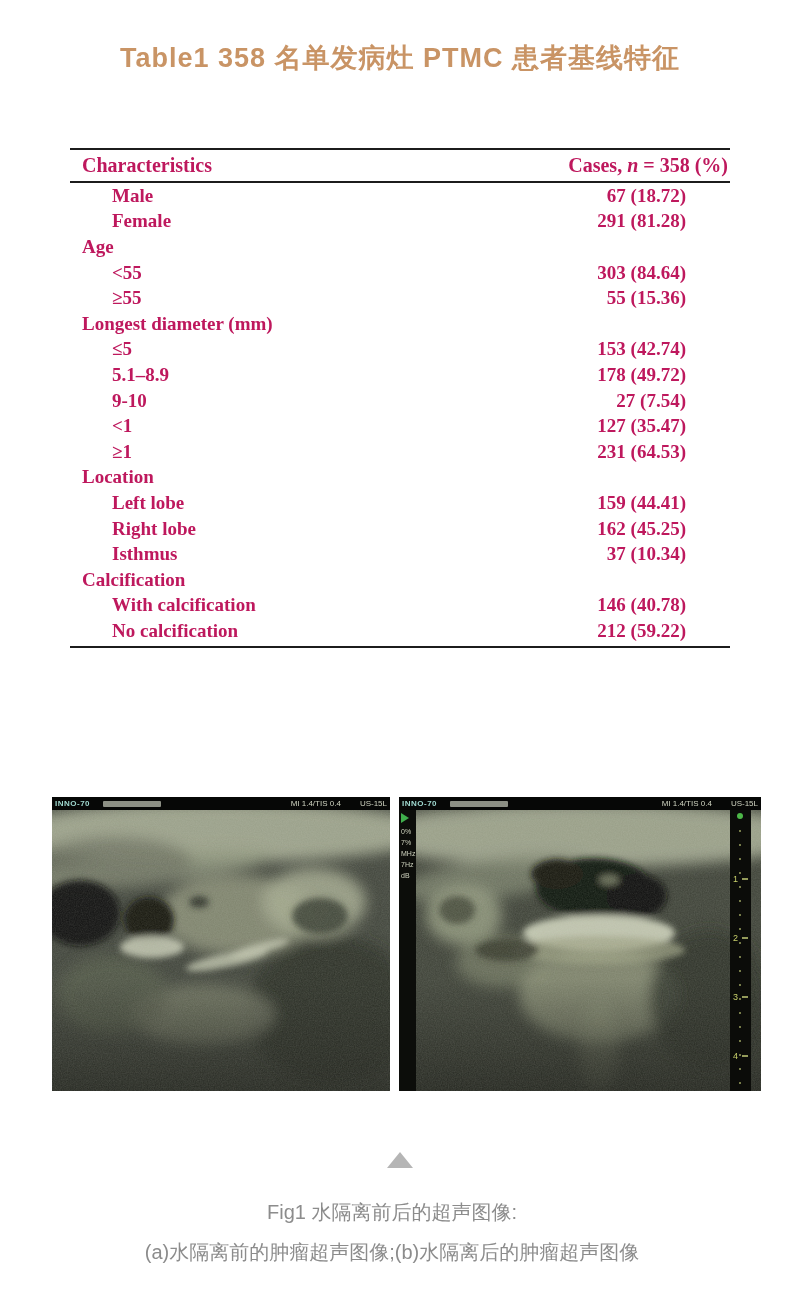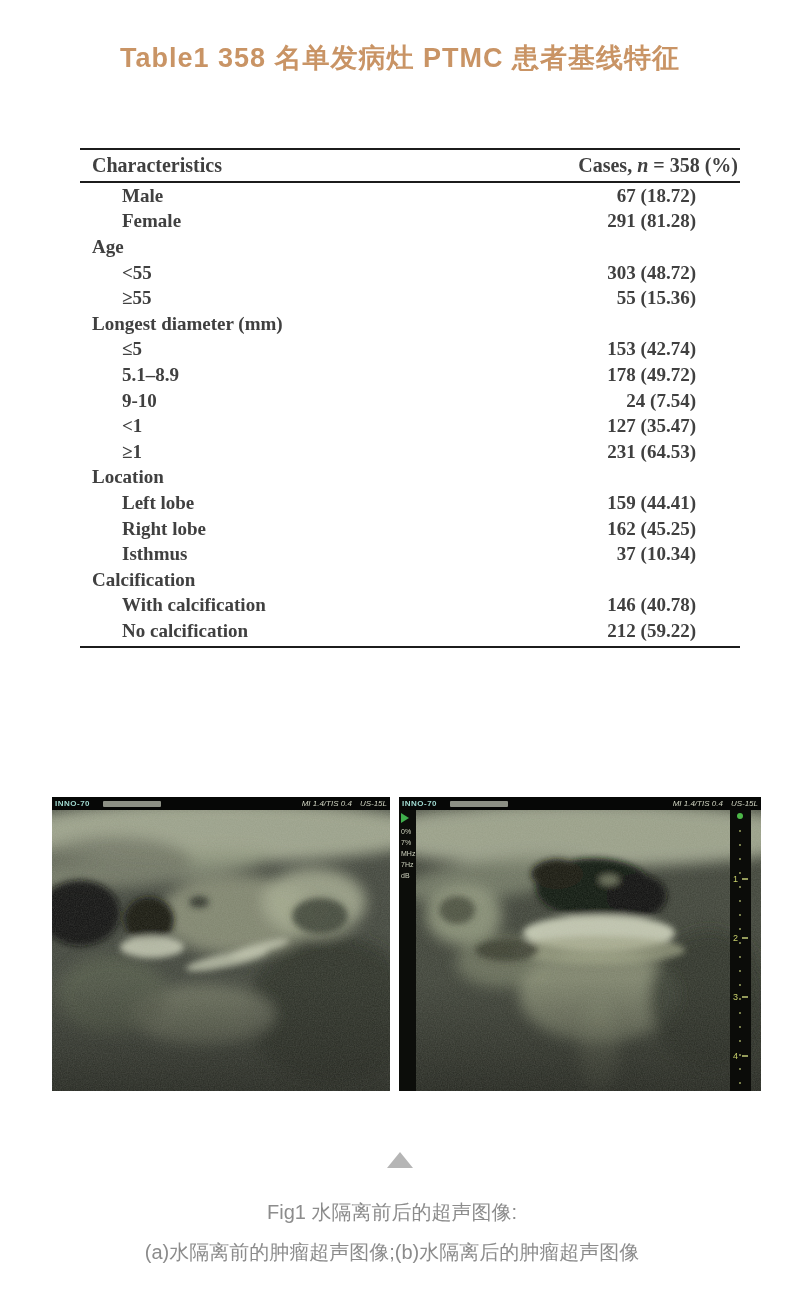--- a/index.html
+++ b/index.html
@@ -4,22 +4,22 @@
 <style>
   html,body{margin:0;padding:0;background:#ffffff;}
   .page{position:relative;width:800px;height:1308px;background:#ffffff;overflow:hidden;
         font-family:"Liberation Sans",sans-serif;}
 
   
   .page-title{position:absolute;top:40px;left:0;right:0;text-align:center;
     font-size:27px;font-weight:bold;letter-spacing:1px;color:#c99465;}
 
   
-  .paper-table{position:absolute;top:148px;left:80px;width:660px;
-    font-family:"Liberation Serif","DejaVu Serif",serif;color:#404040;font-weight:600;}
+  .paper-table{position:absolute;top:148px;left:70px;width:660px;
+    font-family:"Liberation Serif","DejaVu Serif",serif;color:#be185d;font-weight:600;}
   .t-header{display:flex;justify-content:space-between;align-items:center;
     height:31px;border-top:2px solid #1c1c1c;border-bottom:2px solid #1c1c1c;
     font-size:20px;padding:0 2px 0 12px;}
   .t-header .cases em{font-style:italic;font-weight:600;}
   .t-body{border-bottom:2.5px solid #1c1c1c;padding-bottom:2px;}
   .trow{display:flex;justify-content:space-between;align-items:center;height:25.6px;
     font-size:19px;}
   .trow .tlabel{padding-left:12px;white-space:pre;}
   .trow.indent .tlabel{padding-left:42px;}
   .trow .tvalue{padding-right:44px;}
@@ -29,21 +29,21 @@
   .us-panel{position:absolute;top:0;height:294px;background:#3e4238;overflow:hidden;}
   .us-panel.a{left:52px;width:338px;}
   .us-panel.b{left:399px;width:362px;}
   .us-header{position:absolute;top:0;left:0;right:0;height:13px;background:#060706;
     display:flex;align-items:center;justify-content:space-between;z-index:5;
     font-size:8px;line-height:13px;color:#d6d9c8;padding:0 3px;box-sizing:border-box;}
   .us-header .left-group{display:flex;align-items:center;gap:13px;}
   .us-logo{color:#9fd8cf;font-weight:bold;letter-spacing:.5px;}
   .hospital-blur{width:58px;height:6px;background:#b9bdae;opacity:.75;filter:blur(.6px);
     border-radius:1px;}
-  .us-header .right-group{display:flex;gap:8px;color:#cfd3c0;font-style:italic;}
+  .us-header .right-group{display:flex;gap:19px;color:#cfd3c0;}
   .us-svg{position:absolute;top:13px;left:0;width:100%;height:281px;}
 
   
   .b-sidebar{position:absolute;top:13px;left:0;width:17px;height:281px;background:#0c0d0a;
     z-index:4;color:#cfd3be;font-size:7px;line-height:11px;padding-top:16px;
     box-sizing:border-box;text-align:left;}
   .b-sidebar .probe-marker{position:absolute;top:3px;left:2px;width:0;height:0;
     border-top:5px solid transparent;border-bottom:5px solid transparent;
     border-left:8px solid #3fae4c;}
   .b-sidebar .sb-item{display:block;padding-left:2px;white-space:nowrap;}
@@ -85,41 +85,41 @@
         <div class="trow indent">
           <span class="tlabel">Female</span>
           <span class="tvalue">291 (81.28)</span>
         </div>
         <div class="trow">
           <span class="tlabel">Age</span>
           <span class="tvalue"></span>
         </div>
         <div class="trow indent">
           <span class="tlabel">&lt;55</span>
-          <span class="tvalue">303 (48.72)</span>
+          <span class="tvalue">303 (84.64)</span>
         </div>
         <div class="trow indent">
           <span class="tlabel">≥55</span>
           <span class="tvalue">55 (15.36)</span>
         </div>
         <div class="trow">
           <span class="tlabel">Longest diameter (mm)</span>
           <span class="tvalue"></span>
         </div>
         <div class="trow indent">
           <span class="tlabel">≤5</span>
           <span class="tvalue">153 (42.74)</span>
         </div>
         <div class="trow indent">
           <span class="tlabel">5.1–8.9</span>
           <span class="tvalue">178 (49.72)</span>
         </div>
         <div class="trow indent">
           <span class="tlabel">9-10</span>
-          <span class="tvalue">24 (7.54)</span>
+          <span class="tvalue">27 (7.54)</span>
         </div>
         <div class="trow indent">
           <span class="tlabel">&lt;1</span>
           <span class="tvalue">127 (35.47)</span>
         </div>
         <div class="trow indent">
           <span class="tlabel">≥1</span>
           <span class="tvalue">231 (64.53)</span>
         </div>
         <div class="trow">

